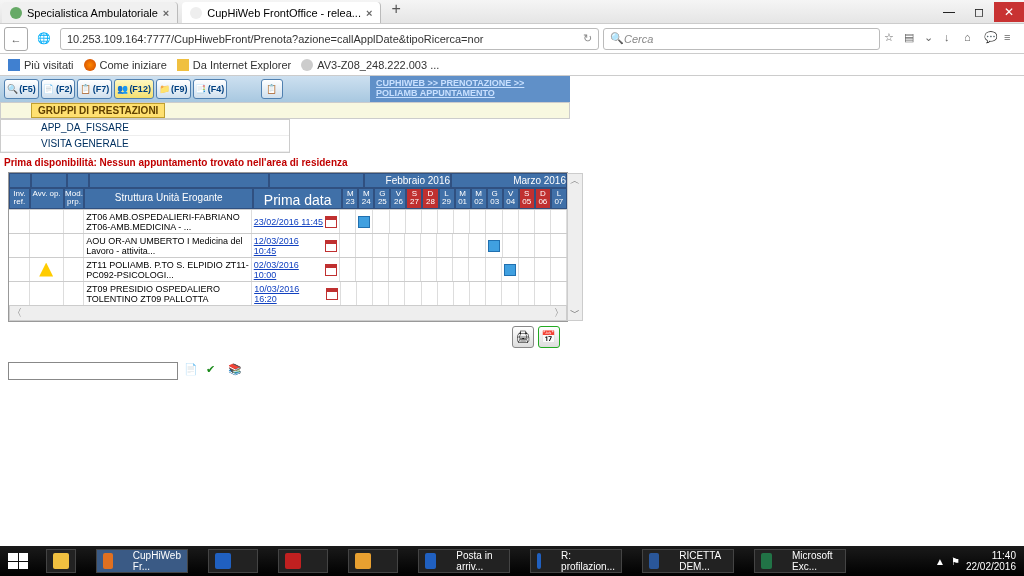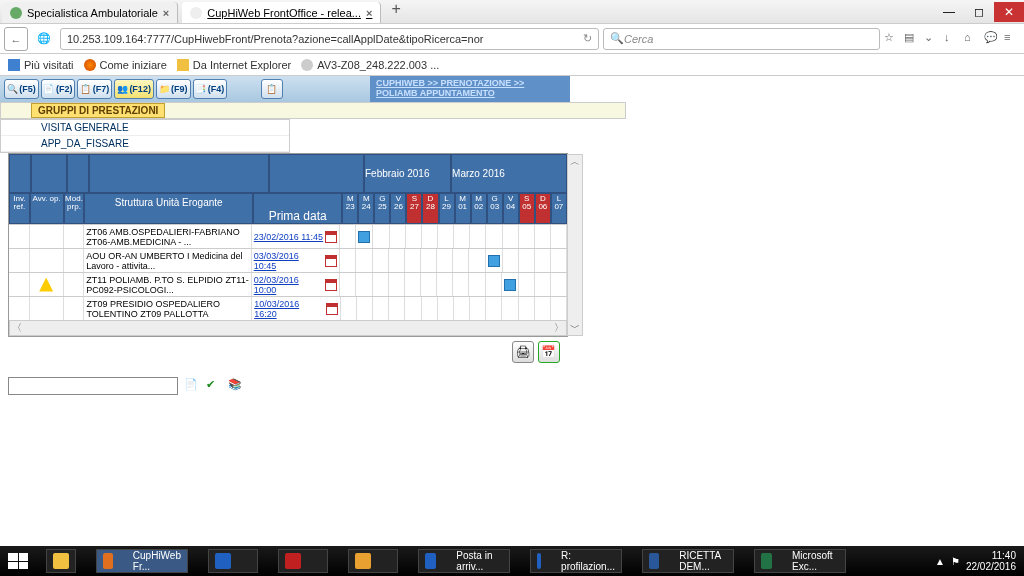--- a/index.html
+++ b/index.html
@@ -1,21 +1,21 @@
 <!DOCTYPE html>
 <html><head>
 <meta charset="utf-8">
 <style>
 * { margin: 0; padding: 0; box-sizing: border-box; font-family: Arial, sans-serif; }
 body { background: #fff; font-size: 11px; overflow: hidden; width: 1024px; height: 576px; }
 
 .titlebar { height: 24px; background: linear-gradient(#f5f5f5,#e5e5e5); border-bottom: 1px solid #ccc; display: flex; align-items: center; }
 .tabs { display: flex; flex: 1; height: 100%; }
 .tab { display: flex; align-items: center; gap: 5px; padding: 0 8px; border-right: 1px solid #bbb; background: #f0f0f0; border-top-left-radius: 4px; border-top-right-radius: 4px; margin: 2px 2px 0 2px; font-size: 11px; }
-.tab.active { background: #fff; text-decoration: underline; }
+.tab.active { background: #fff; }
 .tab-icon { width: 12px; height: 12px; border-radius: 50%; }
 .tab-close { color: #666; font-weight: bold; cursor: pointer; }
 .new-tab { padding: 0 8px; color: #555; font-size: 16px; }
 .win-controls { display: flex; }
 .win-btn { width: 30px; height: 20px; display: flex; align-items: center; justify-content: center; font-size: 12px; }
 .win-close { background: #c83232; color: #fff; }
 
 .navbar { height: 30px; display: flex; align-items: center; padding: 0 4px; gap: 4px; border-bottom: 1px solid #ccc; }
 .nav-btn { width: 24px; height: 24px; display:flex; align-items:center; justify-content:center; color:#555; border-radius:3px; }
 .url-bar { flex: 2; height: 22px; border: 1px solid #bbb; border-radius: 3px; padding: 0 6px; display:flex; align-items:center; font-size:11px; color:#333;}
@@ -40,21 +40,21 @@
 .group-tab { background:#ffe070; border:1px solid #c0a030; padding:1px 6px; font-weight:bold; color:#604000; margin-left:30px;}
 .sub-items { border:1px solid #ccc; width: 290px;}
 .sub-item { padding:2px 4px 2px 40px; font-size:10px; color:#003060; border-bottom:1px solid #eee;}
 
 .warning { color:#c00000; font-weight:bold; font-size:10px; padding:4px 4px;}
 
 .grid-wrap { position:relative; width:560px; border:1px solid #999; margin-left:8px;}
 .grid-scroll { position:absolute; right:-16px; top:0; bottom:0; width:16px; background:#eee; border:1px solid #ccc; display:flex; flex-direction:column; align-items:center; justify-content:space-between; font-size:10px; color:#555;}
 .month-row { display:flex; background:#4070a8; color:#fff; font-size:10px;}
 .month-row .lead { display:flex;}
-.month-cell { border:1px solid #305080; text-align:left; padding:13px 0;}
+.month-cell { border:1px solid #305080; text-align:right; padding:1px 0;}
 .day-row { display:flex; background:#4070a8; color:#fff; font-size:8px;}
 .hdr-cell { border:1px solid #305080; text-align:center; line-height:1; padding:1px 0;}
 .hdr-cell.red { background:#c03030;}
 .row { display:flex; border-top:1px solid #ccc; min-height:24px; align-items:stretch;}
 .cell { border-right:1px solid #ddd; padding:1px 2px; font-size:9px; display:flex; align-items:center;}
 .link { color:#1040c0; text-decoration:underline;}
 .cal-icon { width:12px; height:12px; background:#fff; border:1px solid #c03030; display:inline-block; margin-left:2px; position:relative;}
 .cal-icon::before{content:""; position:absolute; top:0;left:0;right:0; height:3px; background:#c03030;}
 .marker { width:12px; height:12px; background:#40a0e0; border:1px solid #2070b0; margin:auto;}
 .warn-icon { width:14px; height:14px; background:#ffcc00; clip-path: polygon(50% 0,100% 100%,0 100%); margin:auto;}
@@ -152,28 +152,29 @@
       <div class="func-btn">📑<span class="fk">(F4)</span></div>
       <div style="width:30px"></div>
       <div class="func-btn" style="padding:0 4px">📋</div>
     </div>
     <div class="breadcrumb-panel">
       <a>CUPHIWEB &gt;&gt; PRENOTAZIONE &gt;&gt;</a>
       <a>POLIAMB APPUNTAMENTO</a>
     </div>
   </div>
 
-  <div class="group-bar" style="width:626px">
+  <div class="group-bar" style="width:570px">
     <div class="group-tab">GRUPPI DI PRESTAZIONI</div>
   </div>
   <div class="sub-items">
+    <div class="sub-item">APP_DA_FISSARE</div>
     <div class="sub-item">VISITA GENERALE</div>
-    <div class="sub-item">APP_DA_FISSARE</div>
-  </div>
-
+  </div>
+
+  <div class="warning">Prima disponibilità: Nessun appuntamento trovato nell'area di residenza</div>
 
   <div class="grid-wrap">
     <div class="grid-scroll">
         <span>︿</span>
         <span>﹀</span>
       </div>
 
     <div class="month-row">
       <div class="lead">
         <div class="hdr-cell c-inv"></div>
@@ -184,21 +185,21 @@
       </div>
       <div class="month-cell" style="width:102px">Febbraio 2016</div>
       <div class="month-cell" style="width:136px">Marzo 2016</div>
     </div>
 
     <div class="day-row" id="day-row">
       <div class="hdr-cell c-inv" style="font-size:8px">Inv. ref.</div>
       <div class="hdr-cell c-avv" style="font-size:8px">Avv. op.</div>
       <div class="hdr-cell c-mod" style="font-size:8px">Mod. prp.</div>
       <div class="hdr-cell c-str" style="font-size:10px;padding-top:4px">Struttura Unità Erogante</div>
-      <div class="hdr-cell c-pd" style="font-size:12px;padding-top:16px">Prima data</div>
+      <div class="hdr-cell c-pd" style="font-size:14px;padding-top:4px">Prima data</div>
     <div class="hdr-cell c-day">M<br>23</div>
         <div class="hdr-cell c-day">M<br>24</div>
         <div class="hdr-cell c-day">G<br>25</div>
         <div class="hdr-cell c-day">V<br>26</div>
         <div class="hdr-cell c-day red">S<br>27</div>
         <div class="hdr-cell c-day red">D<br>28</div>
         <div class="hdr-cell c-day">L<br>29</div>
         <div class="hdr-cell c-day">M<br>01</div>
         <div class="hdr-cell c-day">M<br>02</div>
         <div class="hdr-cell c-day">G<br>03</div>
@@ -234,21 +235,21 @@
           <div class="cell c-day" style="justify-content:center"></div>
           <div class="cell c-day" style="justify-content:center"></div>
           <div class="cell c-day" style="justify-content:center"></div>
         </div>
         <div class="row">
           <div class="cell c-inv"></div>
           <div class="cell c-avv"></div>
           <div class="cell c-mod"></div>
           <div class="cell c-str">AOU OR-AN UMBERTO I Medicina del Lavoro - attivita...</div>
           <div class="cell c-pd">
-            <span class="link">03/03/2016 10:45</span>
+            <span class="link">12/03/2016 10:45</span>
             <span class="cal-icon"></span>
           </div>
           <div class="cell c-day" style="justify-content:center"></div>
           <div class="cell c-day" style="justify-content:center"></div>
           <div class="cell c-day" style="justify-content:center"></div>
           <div class="cell c-day" style="justify-content:center"></div>
           <div class="cell c-day" style="justify-content:center"></div>
           <div class="cell c-day" style="justify-content:center"></div>
           <div class="cell c-day" style="justify-content:center"></div>
           <div class="cell c-day" style="justify-content:center"></div>

